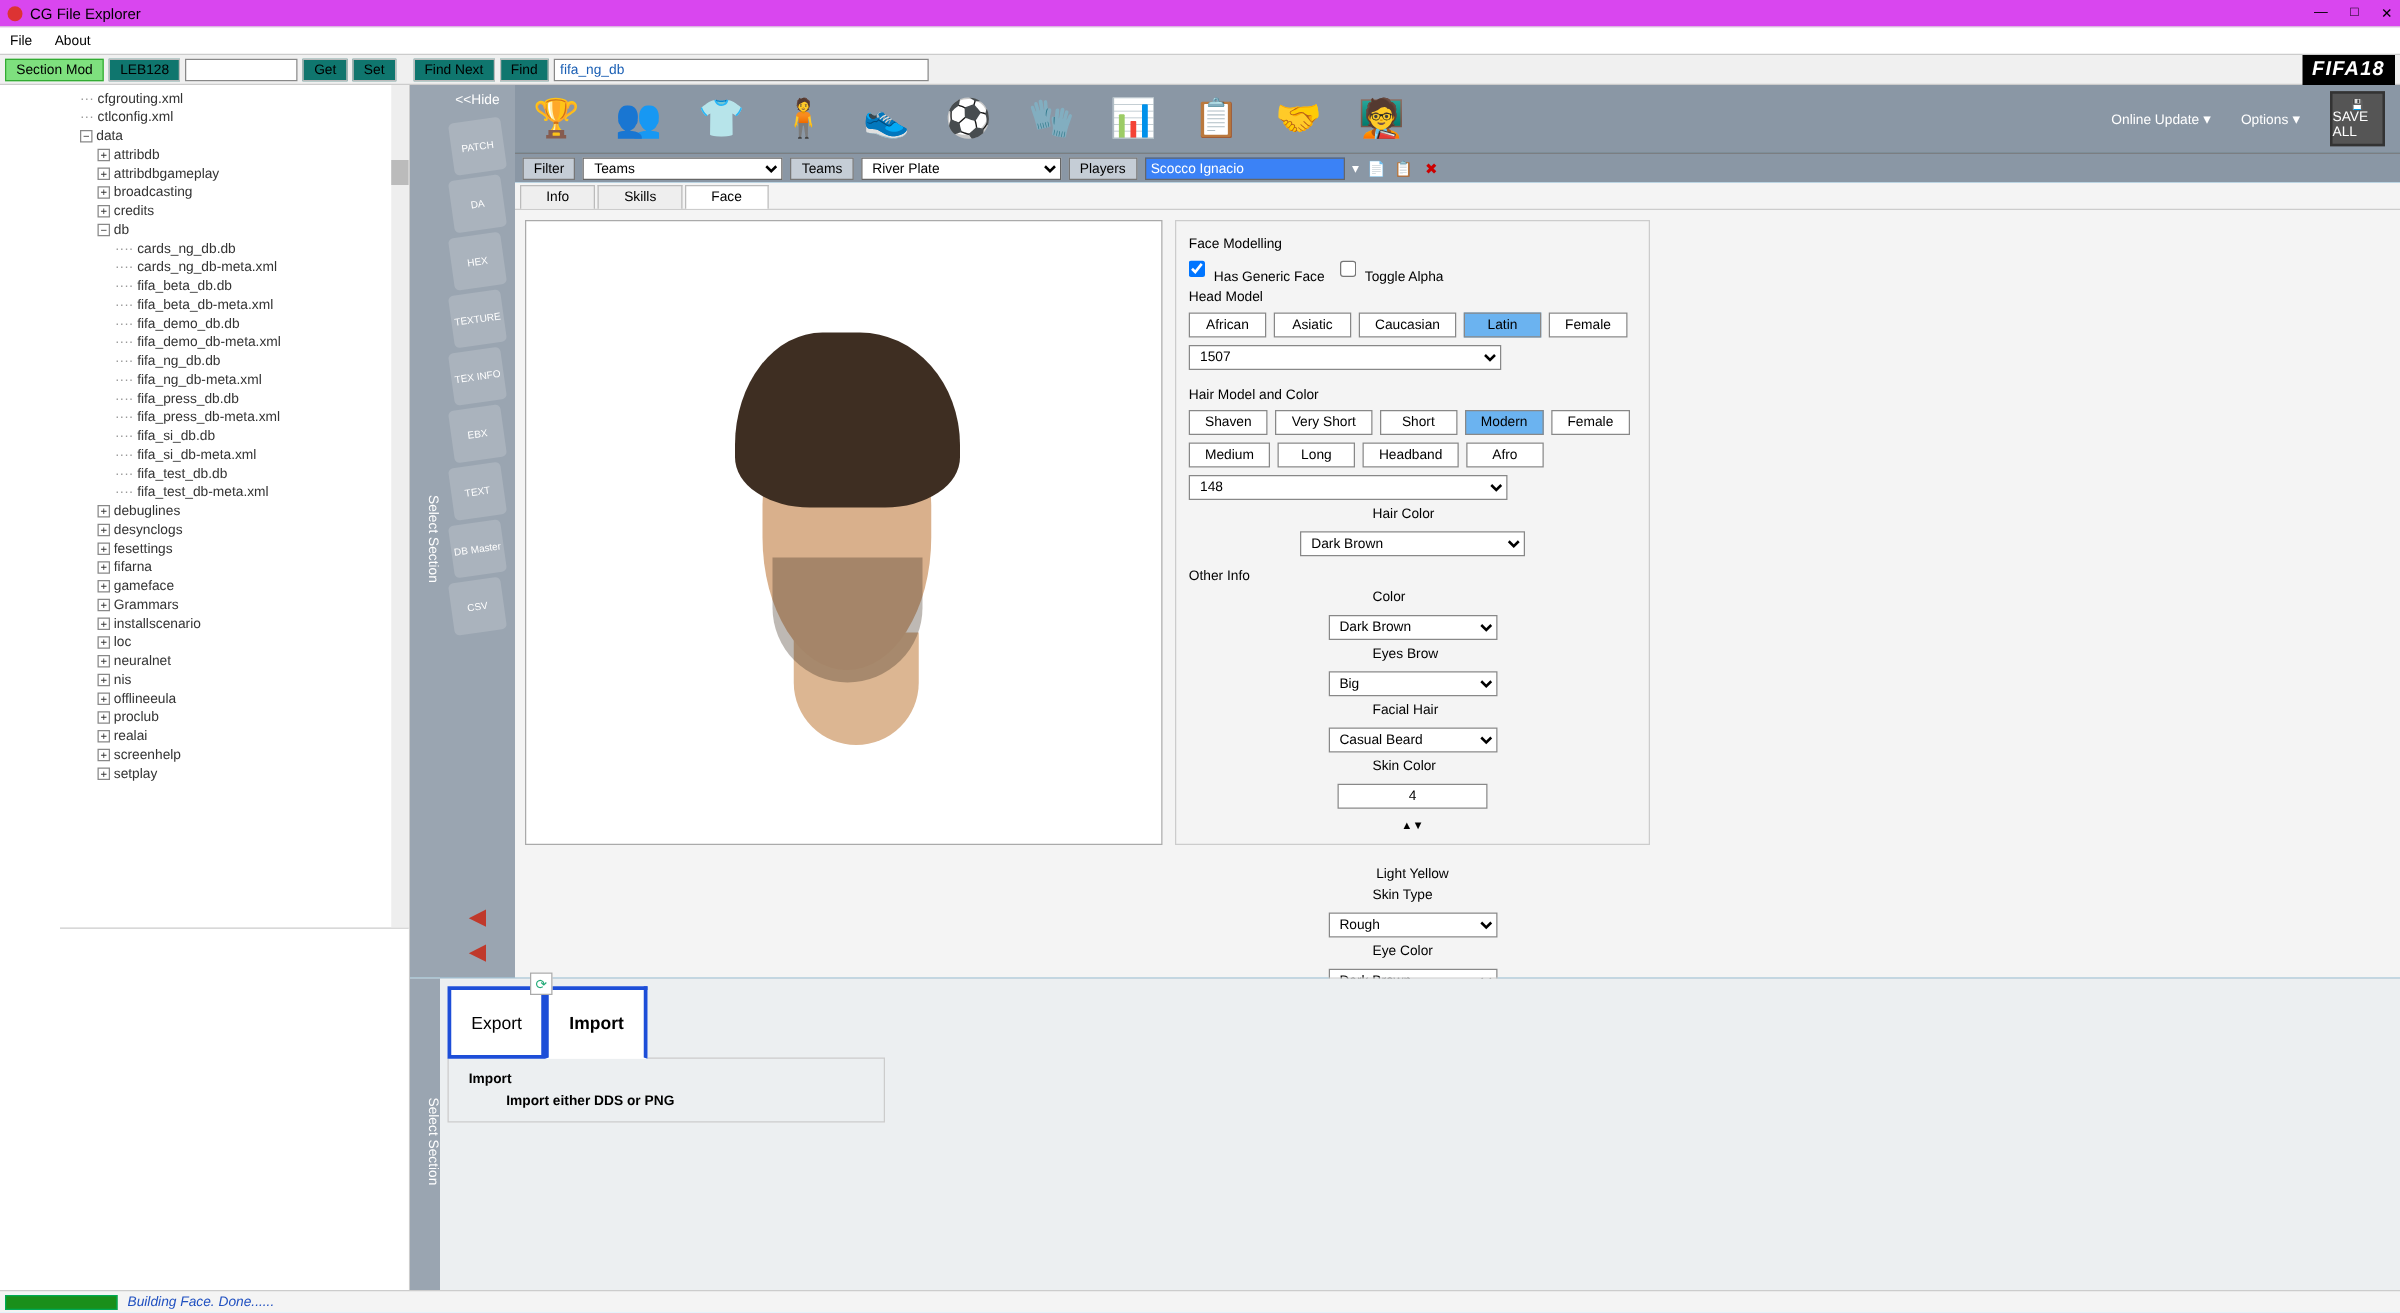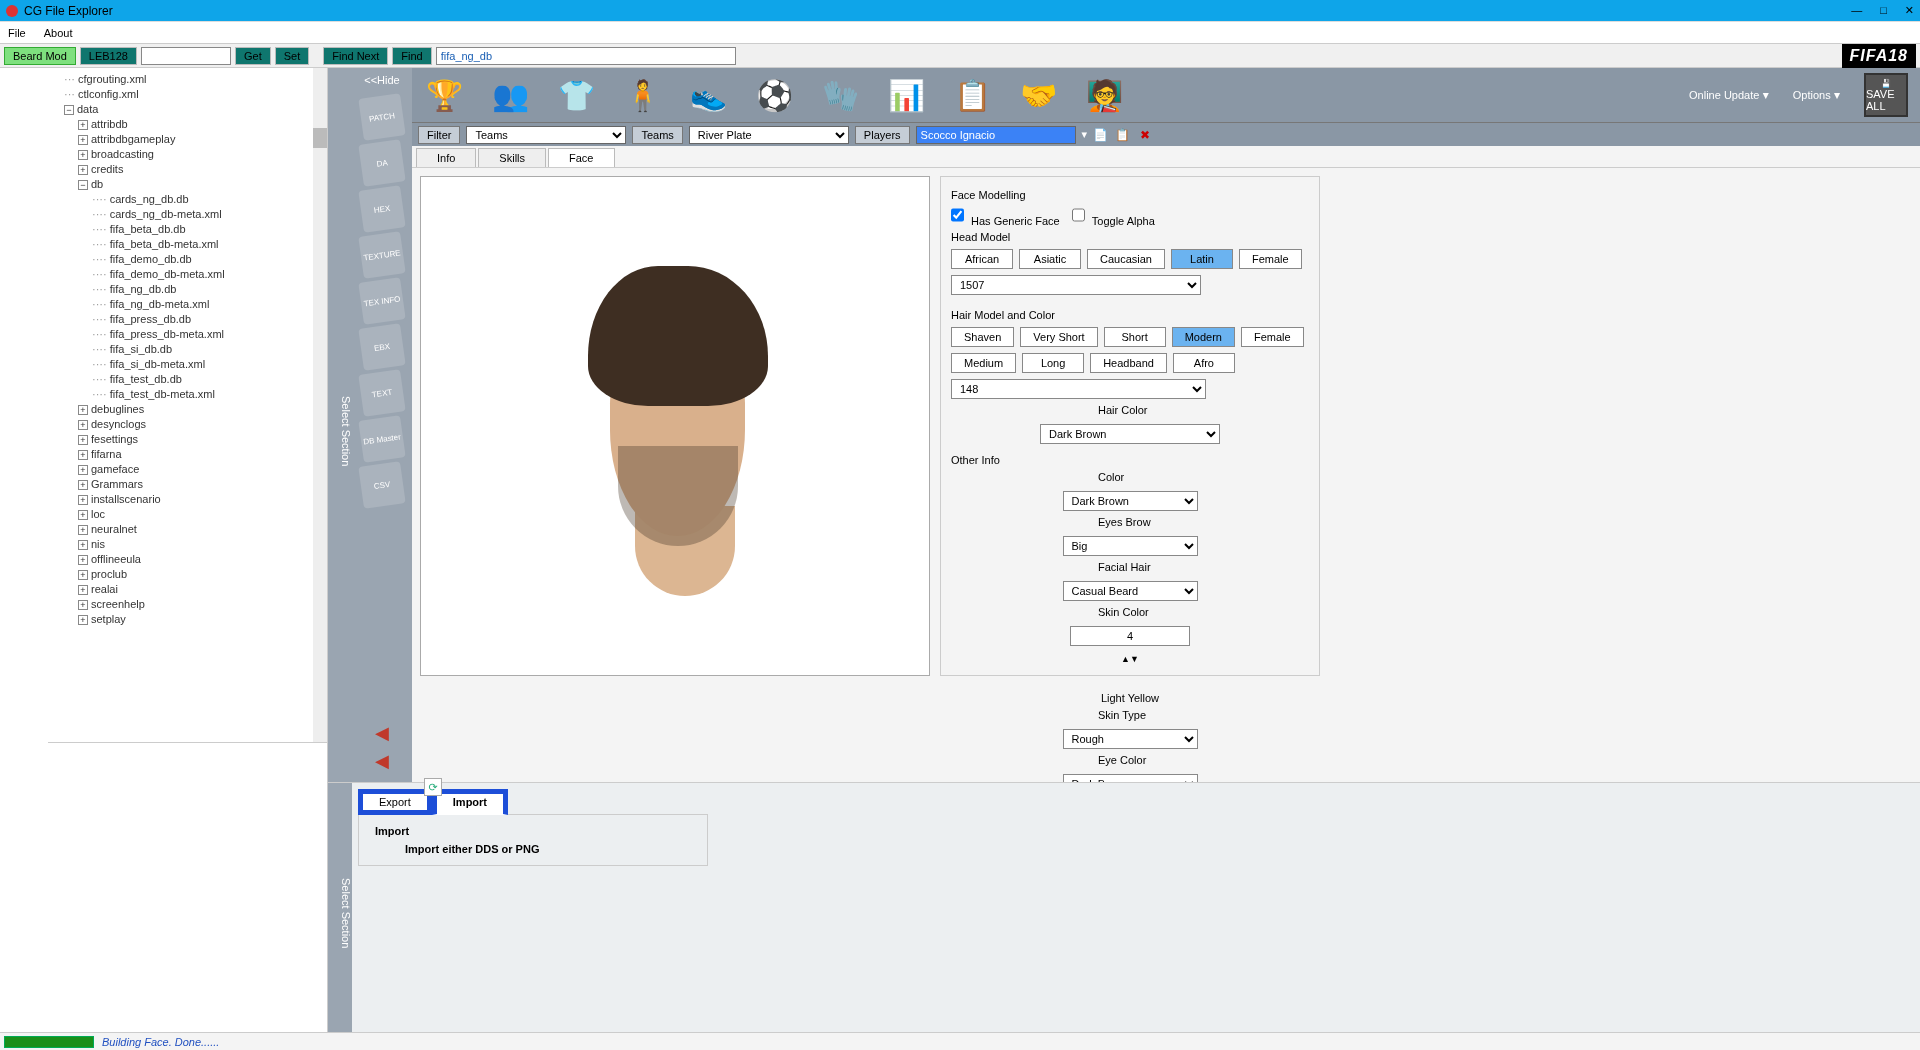--- a/index.html
+++ b/index.html
@@ -1,17 +1,17 @@
 <!DOCTYPE html>
 <html><head>
 <meta charset="utf-8">
 <style>
 * { box-sizing: border-box; margin: 0; padding: 0; font-family: "Segoe UI", Tahoma, sans-serif; font-size: 11px; }
 html, body { width: 1920px; height: 1050px; overflow: hidden; background: #fff; }
-.titlebar { height: 22px; background: #0ea5e9; display: flex; align-items: center; padding: 0 6px; border-bottom: 1px solid #ddd; }
+.titlebar { height: 22px; background: #d946ef; display: flex; align-items: center; padding: 0 6px; border-bottom: 1px solid #ddd; }
 .titlebar .icon { width: 12px; height: 12px; border-radius: 50%; background: #d33; margin-right: 6px; }
 .titlebar .title { flex: 1; font-size: 12px; }
 .winbtns { display: flex; gap: 18px; font-size: 14px; }
 .winbtns span { cursor: pointer; }
 .menubar { height: 22px; background: #fff; display: flex; align-items: center; padding: 0 8px; gap: 18px; border-bottom: 1px solid #ccc; font-size: 12px; }
 .toolbar { height: 24px; background: #f0f0f0; display: flex; align-items: center; padding: 0 4px; gap: 4px; border-bottom: 1px solid #ccc; }
 .toolbar .createmod { background: #7ee07e; border: 1px solid #3a3; padding: 2px 8px; cursor: pointer; }
 .toolbar .btn { background: #0f766e; border: 1px solid #bbb; padding: 2px 8px; cursor: pointer; }
 .toolbar input { border: 1px solid #888; height: 18px; padding: 0 4px; }
 .toolbar .findinput { color: #1a5fb4; }
@@ -60,21 +60,21 @@
 .propspanel .chk { margin-right: 4px; }
 .propspanel .btnrow { display: flex; gap: 6px; margin: 6px 0; flex-wrap: wrap; }
 .propspanel .pbtn { border: 1px solid #888; background: #fff; padding: 3px 12px; min-width: 62px; text-align: center; cursor: pointer; }
 .propspanel .pbtn.sel { background: #6bb3f0; }
 .propspanel select, .propspanel input { border: 1px solid #888; height: 20px; font-size: 11px; padding: 0 4px; background: #fff; }
 .propspanel .row { display: flex; align-items: center; gap: 8px; margin: 5px 0; flex-direction: column; }
 .propspanel .row .rl { width: 64px; }
 .bottompanel { height: 250px; display: flex; border-top: 1px solid #ccc; }
 .bottompanel .main { flex: 1; background: #eceff1; padding: 6px; }
 .bottompanel .tabs2 { display: flex; }
-.bottompanel .tab2 { padding: 2px 16px; border: 5px solid #1d4ed8; background: #fff; cursor: pointer; font-size: 11px; }
+.bottompanel .tab2 { padding: 18px 16px; border: 3px solid #1d4ed8; background: #fff; cursor: pointer; font-size: 14px; }
 .bottompanel .tab2.active { background: #fff; font-weight: bold; border-bottom: 1px solid #fff; }
 .bottompanel .box { background: #eceff1; border: 1px solid #ccc; padding: 10px 16px; margin-top: -1px; width: 350px; }
 .bottompanel .impbtn { border: 1px solid #999; background: #eee; padding: 3px 40px; cursor: pointer; display: inline-block; margin-top: 6px; width: 260px; text-align: center; }
 .statusbar { height: 18px; background: #f4f4f4; border-top: 1px solid #ccc; display: flex; align-items: center; padding: 0 4px; gap: 8px; font-size: 11px; }
 .statusbar .prog { width: 90px; height: 12px; background: #1a8f1a; border: 1px solid #0a5; }
 .statusbar .msg { color: #2050c0; font-style: italic; }
 .fifa18 { background:#000; color:#fff; font-weight:bold; font-style:italic; padding:3px 8px; font-size:16px; letter-spacing:1px;}
 </style>
 </head>
 <body>
@@ -88,21 +88,21 @@
     <span>✕</span>
   </div>
 </div>
 
 <div class="menubar">
   <span>File</span>
   <span>About</span>
 </div>
 
 <div class="toolbar">
-  <span class="createmod">Beard Mod</span>
+  <span class="createmod">Section Mod</span>
   <span class="btn">LEB128</span>
   <input style="width: 90px;">
   <span class="btn">Get</span>
   <span class="btn">Set</span>
   <span style="width:6px"></span>
   <span class="btn">Find Next</span>
   <span class="btn">Find</span>
   <input class="findinput" style="width: 300px;" value="fifa_ng_db">
   <span style="flex:1"></span>
   <span class="fifa18">FIFA18</span>

